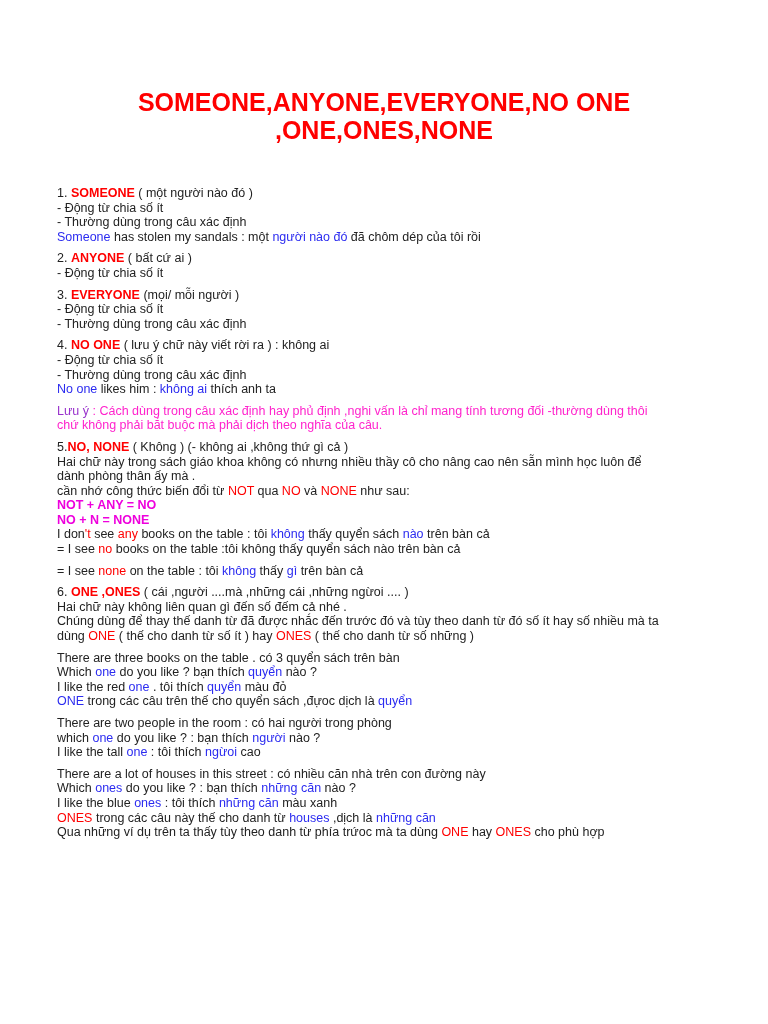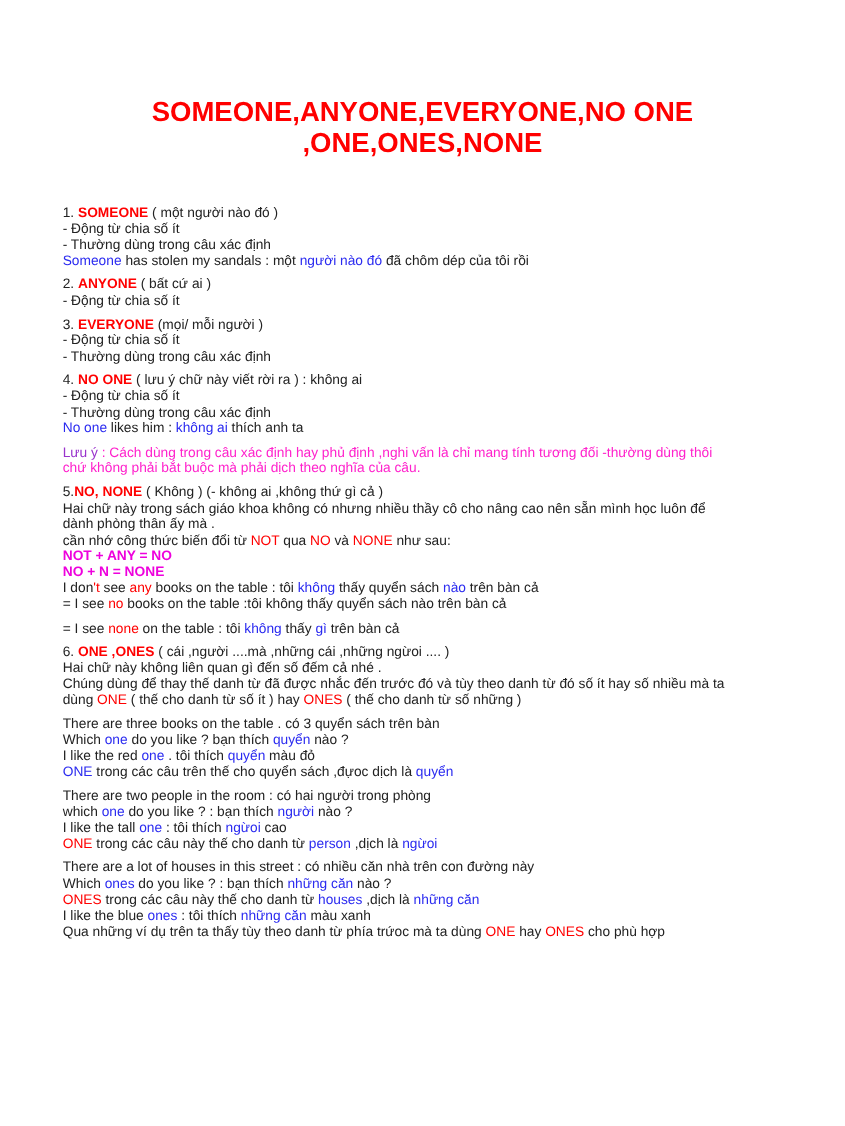--- a/index.html
+++ b/index.html
@@ -95,23 +95,22 @@
       <div class="para">
         <div class="line"><span class="c-blk">There are three books on the table . có 3 quyển sách trên bàn</span></div>
         <div class="line"><span class="c-blk">Which </span><span class="c-blu">one</span><span class="c-blk"> do you like ? bạn thích </span><span class="c-blu">quyển</span><span class="c-blk"> nào ?</span></div>
         <div class="line"><span class="c-blk">I like the red </span><span class="c-blu">one</span><span class="c-blk"> . tôi thích </span><span class="c-blu">quyển</span><span class="c-blk"> màu đỏ</span></div>
         <div class="line"><span class="c-blu">ONE</span><span class="c-blk"> trong các câu trên thế cho quyển sách ,đựoc dịch là </span><span class="c-blu">quyển</span></div>
       </div>
       <div class="para">
         <div class="line"><span class="c-blk">There are two people in the room : có hai người trong phòng</span></div>
         <div class="line"><span class="c-blk">which </span><span class="c-blu">one</span><span class="c-blk"> do you like ? : bạn thích </span><span class="c-blu">người</span><span class="c-blk"> nào ?</span></div>
         <div class="line"><span class="c-blk">I like the tall </span><span class="c-blu">one</span><span class="c-blk"> : tôi thích </span><span class="c-blu">ngừoi</span><span class="c-blk"> cao</span></div>
-        <div class="line"><span class="c-red">ONE</span><span class="c-blk"> trong các câu này thế cho danh từ </span><span class="c-blu">person</span><span class="c-blk"> ,dịch là </span><span class="c-blu">ngừoi</span></div>
       </div>
       <div class="para">
         <div class="line"><span class="c-blk">There are a lot of houses in this street : có nhiều căn nhà trên con đường này</span></div>
         <div class="line"><span class="c-blk">Which </span><span class="c-blu">ones</span><span class="c-blk"> do you like ? : bạn thích </span><span class="c-blu">những căn</span><span class="c-blk"> nào ?</span></div>
+        <div class="line"><span class="c-blk">I like the blue </span><span class="c-blu">ones</span><span class="c-blk"> : tôi thích </span><span class="c-blu">những căn</span><span class="c-blk"> màu xanh</span></div>
         <div class="line"><span class="c-red">ONES</span><span class="c-blk"> trong các câu này thế cho danh từ </span><span class="c-blu">houses</span><span class="c-blk"> ,dịch là </span><span class="c-blu">những căn</span></div>
-        <div class="line"><span class="c-blk">I like the blue </span><span class="c-blu">ones</span><span class="c-blk"> : tôi thích </span><span class="c-blu">những căn</span><span class="c-blk"> màu xanh</span></div>
         <div class="line"><span class="c-blk">Qua những ví dụ trên ta thấy tùy theo danh từ phía trứoc mà ta dùng </span><span class="c-red">ONE</span><span class="c-blk"> hay </span><span class="c-red">ONES</span><span class="c-blk"> cho phù hợp</span></div>
       </div>
     </div>
 </div>
 
 </body></html>

